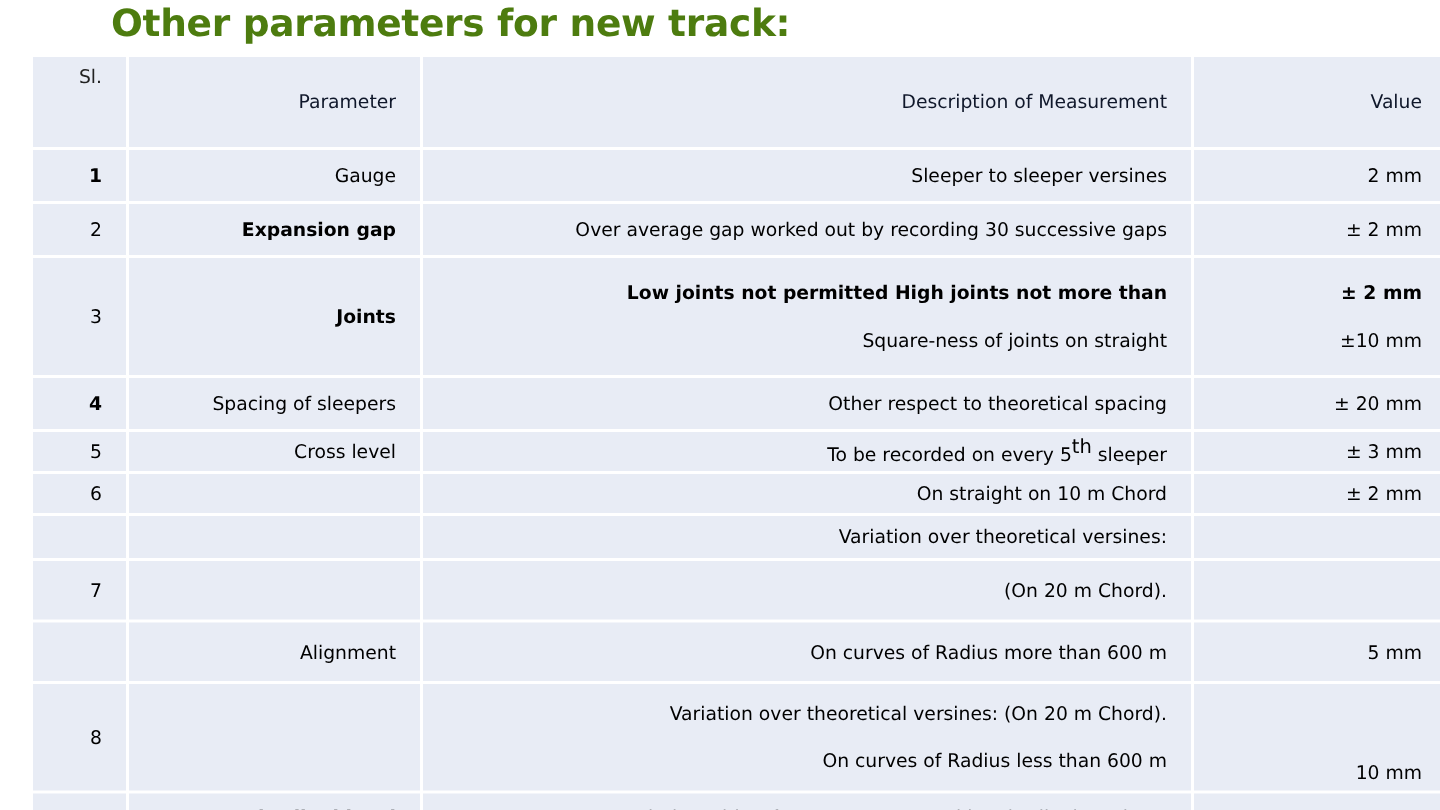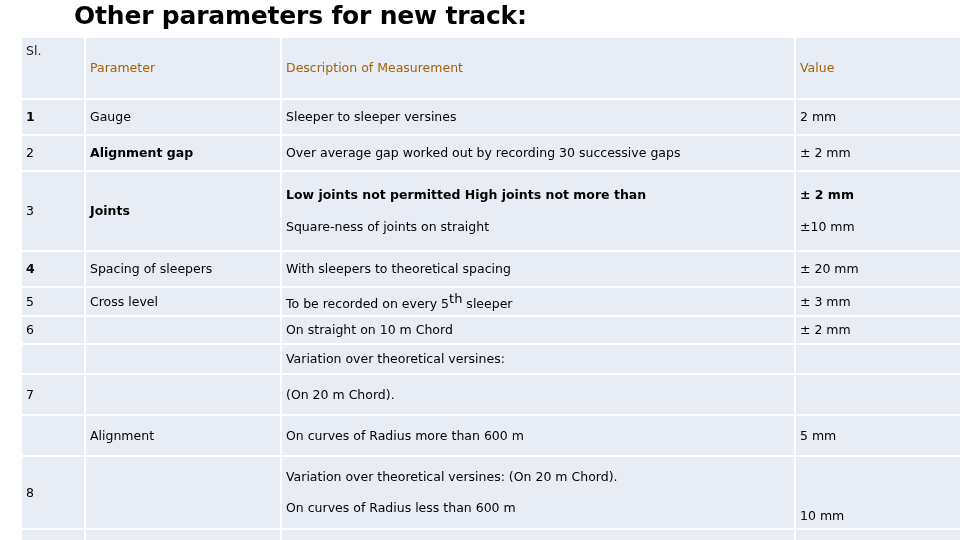--- a/index.html
+++ b/index.html
@@ -19,21 +19,21 @@
     background: #ffffff;
   }
 
   
   .slide-title {
     position: absolute;
     left: 74px;
     top: 1px;
     font-size: 25px;
     font-weight: bold;
-    color: #000000;
+    color: #4d7c0f;
     letter-spacing: -0.2px;
     white-space: nowrap;
     font-family: "DejaVu Sans", sans-serif;
   }
 
   
   .tbl-wrap {
     position: absolute;
     left: 20px;
     top: 36px;
@@ -44,39 +44,39 @@
     border-collapse: separate;
     border-spacing: 2px 2px;
     width: 940px;
     table-layout: fixed;
     background: #ffffff;
   }
 
   table.param-table td {
     background: #e8ecf5;
     border: 0;
-    padding: 2px 4px;
+    padding: 2px 16px;
     vertical-align: middle;
-    text-align: left;
+    text-align: right;
     color: #000000;
     font-size: 12.5px;
     line-height: 1.45;
     font-family: "DejaVu Sans", sans-serif;
   }
 
   
   col.c-sl    { width: 62px; }
   col.c-par   { width: 194px; }
   col.c-desc  { width: 512px; }
   col.c-val   { width: 168px; }
 
   
   tr.head td {
     height: 54px;
-    color: #a16207;
+    color: #0f172a;
   }
   .hd-sl   { font-size: 12.5px; color: #222 !important; vertical-align: top !important; padding-top: 4px !important; }
   .hd-big  { font-size: 17.5px; }
   .hd-val  { font-size: 12.5px; }
 
   
   .r-normal td { height: 30px; }
   .r-tall td   { height: 74px; }
 
   .cell-bold   { font-weight: bold; }
@@ -115,42 +115,42 @@
 
         <tr class="r-normal">
           <td class="cell-bold">1</td>
           <td>Gauge</td>
           <td>Sleeper to sleeper versines</td>
           <td>2 mm</td>
         </tr>
 
         <tr class="r-normal">
           <td>2</td>
-          <td class="cell-bold">Alignment gap</td>
+          <td class="cell-bold">Expansion gap</td>
           <td>Over average gap worked out by recording 30 successive gaps</td>
           <td>± 2 mm</td>
         </tr>
 
         <tr class="r-tall">
           <td>3</td>
           <td class="cell-bold">Joints</td>
           <td class="two-line">
             <span class="cell-bold">Low joints not permitted High joints not more than</span>
             <span class="gap-line">Square-ness of joints on straight</span>
           </td>
           <td class="two-line">
             <span class="cell-bold">± 2 mm</span>
             <span class="gap-line">±10 mm</span>
           </td>
         </tr>
 
         <tr class="r-normal">
           <td class="cell-bold">4</td>
           <td>Spacing of sleepers</td>
-          <td>With sleepers to theoretical spacing</td>
+          <td>Other respect to theoretical spacing</td>
           <td>± 20 mm</td>
         </tr>
 
         <tr style="height:22px">
           <td style="height:22px">5</td>
           <td style="height:22px">Cross level</td>
           <td style="height:22px"><span>To be recorded on every 5</span><span class="sup">th</span><span> sleeper</span></td>
           <td style="height:22px">± 3 mm</td>
         </tr>
 

